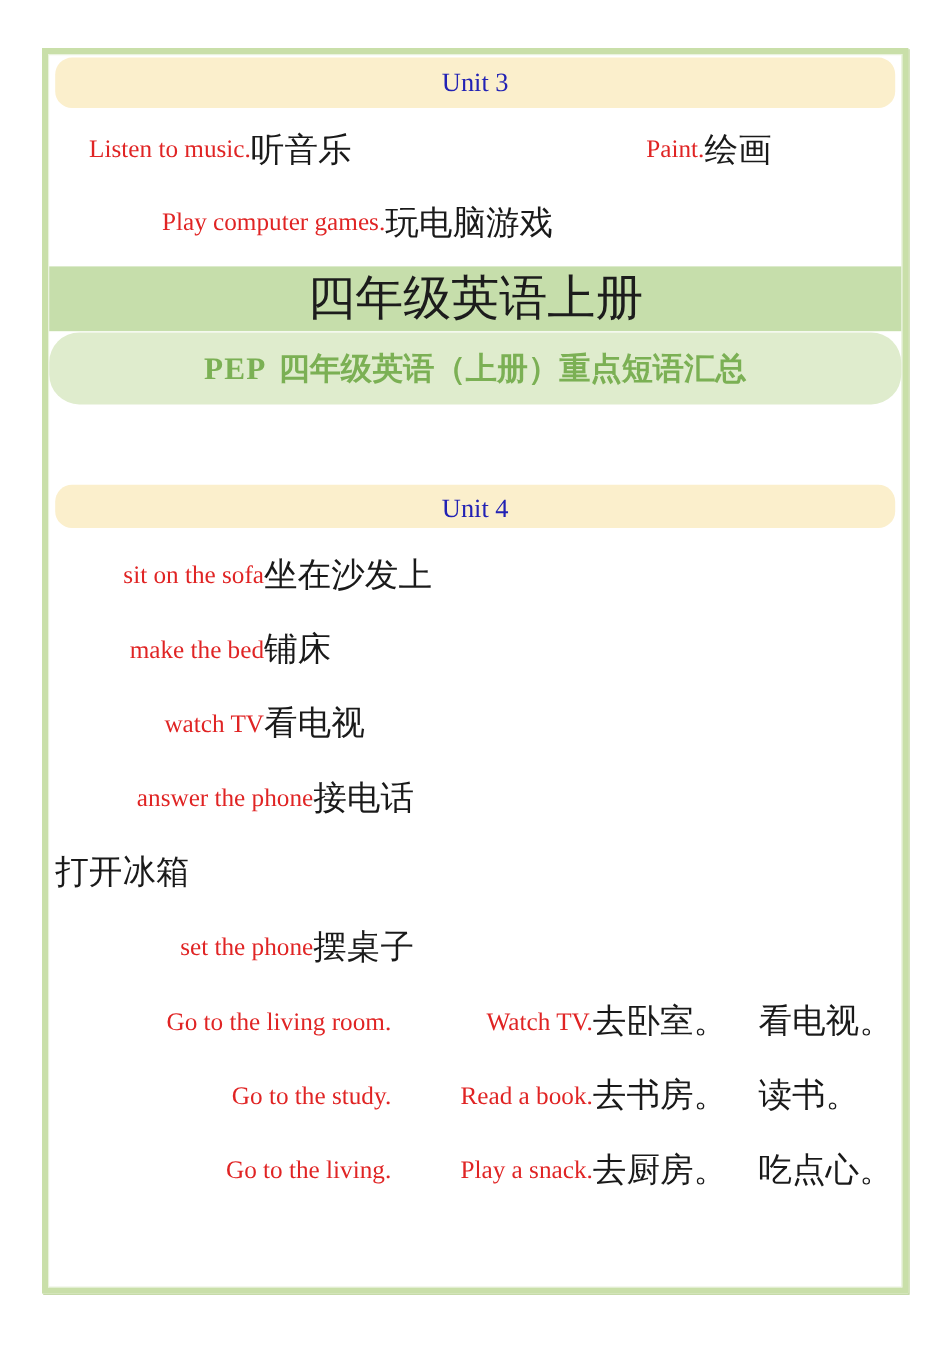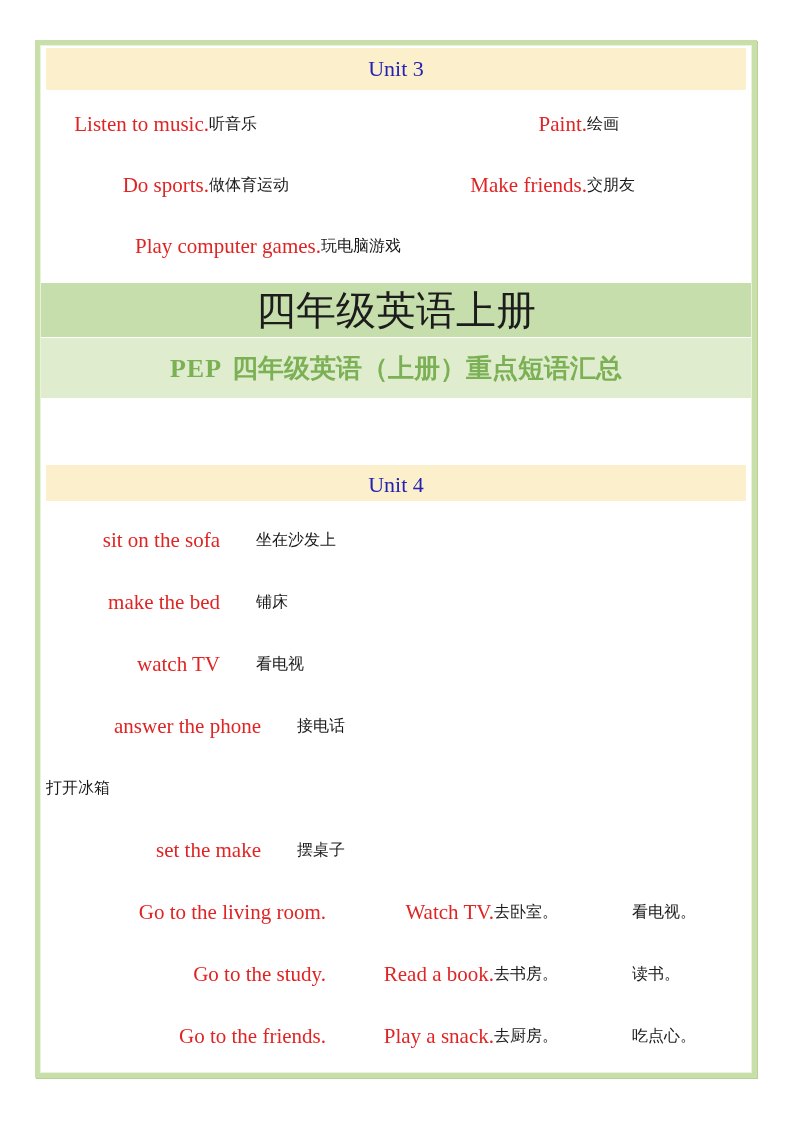--- a/index.html
+++ b/index.html
@@ -13,21 +13,21 @@
     width:712px;height:1028px;
     border:5px solid #c9dfa9;
     box-shadow:inset 0 0 0 1px #e9f2dd, 1px 1px 0 #b9d194;
     background:#ffffff;
     overflow:hidden;
   }
   
   .unit-banner{
     margin:3px 6px 0 6px;height:42px;line-height:42px;
     background:#fbefcc;text-align:center;
-    color:#2222b4;font-size:22px;
+    color:#2222b4;font-size:22px;border-radius:14px;
   }
   .unit-banner.u4{height:36px;line-height:40px;}
   
   .section{padding:0 6px;}
   
   .u3row{
     display:grid;grid-template-columns:163px 200px 178px 1fr;
     height:61px;align-items:center;
   }
   .u3row.wide{grid-template-columns:275px 1fr;}
@@ -37,65 +37,60 @@
     margin:6px 1px 0 1px;height:54px;line-height:54px;
     background:#c6deab;text-align:center;
     color:#1c1c1c;font-size:40px;
     font-family:"Liberation Sans","DejaVu Sans",sans-serif;
   }
   .green-subbanner{
     margin:1px 1px 0 1px;height:60px;line-height:60px;
     background:#dfeccd;text-align:center;
     color:#7bb054;font-size:26px;font-weight:bold;
     font-family:"Liberation Sans","DejaVu Sans",sans-serif;
+    border-radius:25px;
   }
   .green-subbanner .pep{
     font-family:"Liberation Serif","DejaVu Serif",serif;
     margin-right:10px;letter-spacing:1px;
   }
   .spacer{height:64px;}
   
   .u4row{
     display:grid;grid-template-columns:174px 1fr;
-    height:62px;align-items:center;gap:36px;
+    height:62px;align-items:center;
   }
   .u4row.w2{grid-template-columns:215px 1fr;}
   .u4sec{margin-top:8px;}
   
   .u4srow{
     display:grid;grid-template-columns:280px 168px 138px 1fr;
     height:62px;align-items:center;
   }
   .en{color:#e02424;font-size:21px;white-space:nowrap;text-align:right;}
   .zh{
-    color:#1a1a1a;font-size:16px;white-space:nowrap;
+    color:#1a1a1a;font-size:28px;white-space:nowrap;
     font-family:"Liberation Sans","DejaVu Sans",sans-serif;
   }
 </style>
 </head>
 <body>
 
 <div class="sheet">
 
   <div class="unit-banner">
     <span>Unit 3</span>
   </div>
 
   <div class="section">
     <div class="u3row">
       <span class="en">Listen to music.</span>
       <span class="zh">听音乐</span>
       <span class="en">Paint.</span>
       <span class="zh">绘画</span>
-    </div>
-    <div class="u3row">
-      <span class="en">Do sports.</span>
-      <span class="zh">做体育运动</span>
-      <span class="en">Make friends.</span>
-      <span class="zh">交朋友</span>
     </div>
     <div class="u3row wide">
       <span class="en">Play computer games.</span>
       <span class="zh">玩电脑游戏</span>
     </div>
   </div>
 
   <div class="green-banner">
     <span>四年级英语上册</span>
   </div>
@@ -124,37 +119,37 @@
       <span class="zh">看电视</span>
     </div>
     <div class="u4row w2">
       <span class="en">answer the phone</span>
       <span class="zh">接电话</span>
     </div>
     <div class="u4row w2">
       <span class="zh">打开冰箱</span>
     </div>
     <div class="u4row w2">
-      <span class="en">set the make</span>
+      <span class="en">set the phone</span>
       <span class="zh">摆桌子</span>
     </div>
 
     <div class="u4srow">
       <span class="en">Go to the living room.</span>
       <span class="en">Watch TV.</span>
       <span class="zh">去卧室。</span>
       <span class="zh">看电视。</span>
     </div>
     <div class="u4srow">
       <span class="en">Go to the study.</span>
       <span class="en">Read a book.</span>
       <span class="zh">去书房。</span>
       <span class="zh">读书。</span>
     </div>
     <div class="u4srow">
-      <span class="en">Go to the friends.</span>
+      <span class="en">Go to the living.</span>
       <span class="en">Play a snack.</span>
       <span class="zh">去厨房。</span>
       <span class="zh">吃点心。</span>
     </div>
   </div>
 
 </div>
 
 </body></html>

